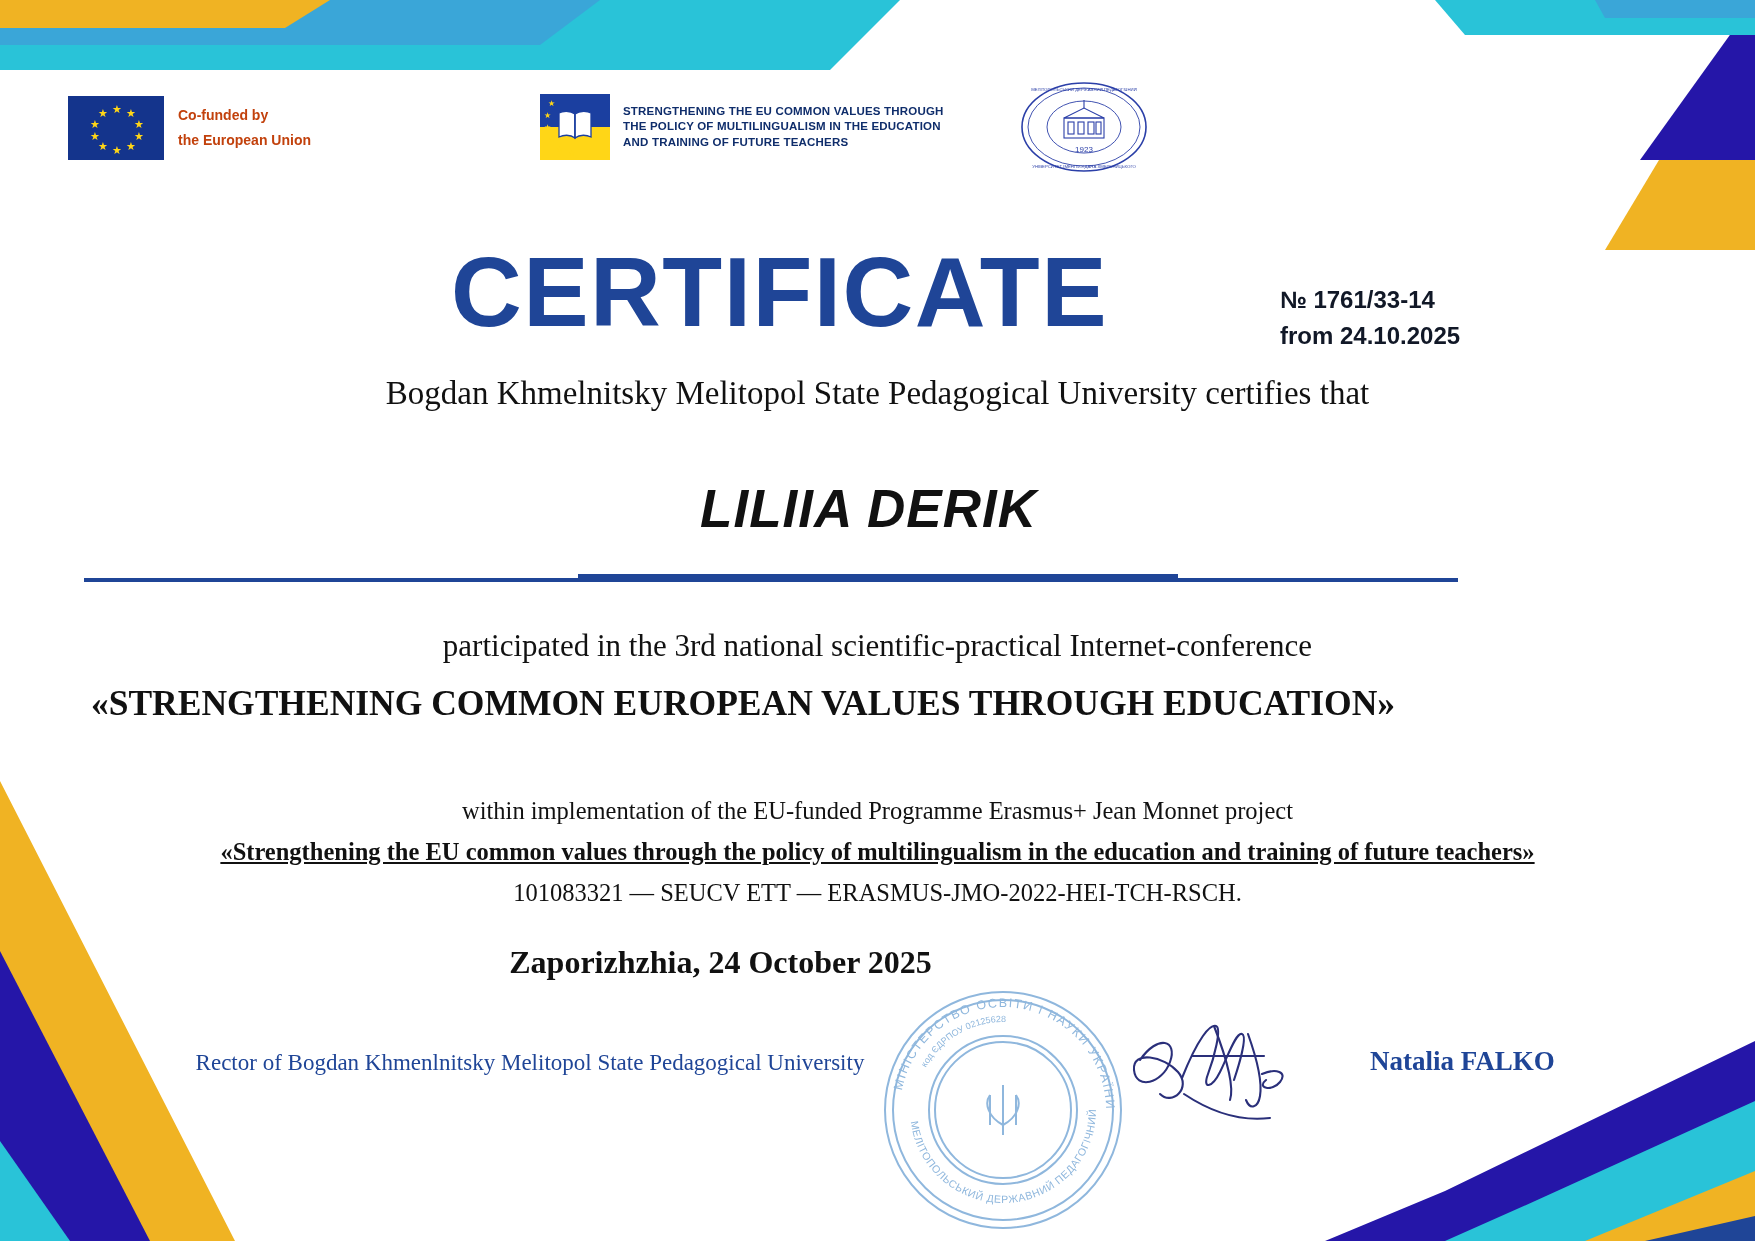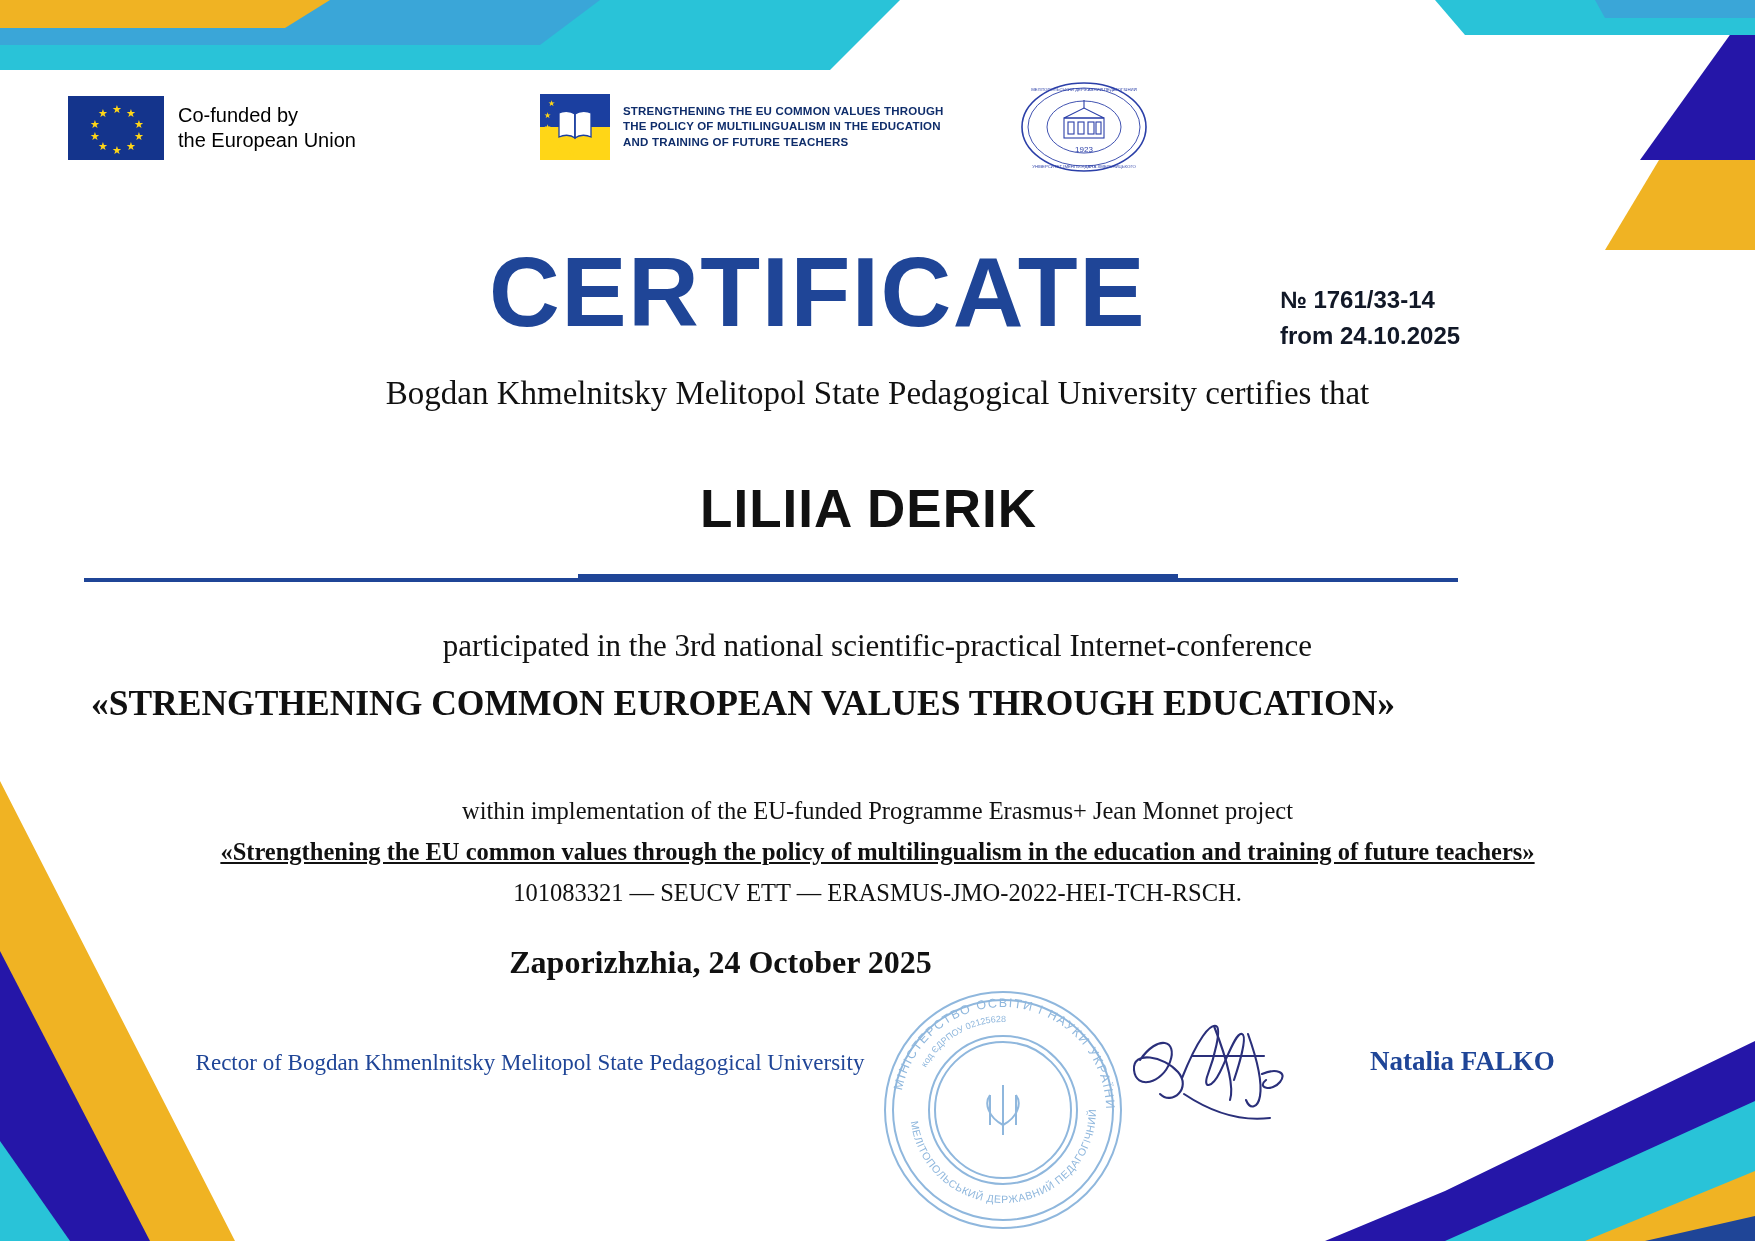--- a/index.html
+++ b/index.html
@@ -52,24 +52,24 @@
     inset: 0;
   }
   .eu-flag .star {
     position: absolute;
     color: #ffd617;
     font-size: 11px;
     line-height: 11px;
   }
   .eu-text {
     font-family: "Liberation Sans", sans-serif;
-    font-weight: normal;
-    font-size: 20px;
+    font-weight: bold;
+    font-size: 14px;
     line-height: 25px;
-    color: #000000;
+    color: #c2410c;
     white-space: pre-line;
   }
 
   .project-logo {
     position: absolute;
     left: 540px;
     top: 12px;
     display: flex;
     align-items: center;
     gap: 13px;
@@ -116,21 +116,20 @@
     height: 90px;
   }
 
   
   .title-wrap {
     position: absolute;
     top: 236px;
     left: 0;
     width: 1559px;
     text-align: center;
-    padding-left: 38px;
   }
   .cert-title {
     font-family: "Liberation Sans", sans-serif;
     font-weight: bold;
     font-size: 98px;
     letter-spacing: 1.5px;
     color: #1f4597;
     margin: 0;
     display: inline-block;
   }
@@ -160,20 +159,21 @@
     position: absolute;
     top: 478px;
     left: 0;
     width: 1737px;
     text-align: center;
     font-family: "Liberation Sans", sans-serif;
     font-weight: bold;
     font-size: 53px;
     letter-spacing: 1px;
     color: #111;
+    font-style: italic;
   }
 
   .rule {
     position: absolute;
     top: 578px;
     left: 84px;
     width: 1374px;
     height: 4px;
     background: #1f4597;
   }

